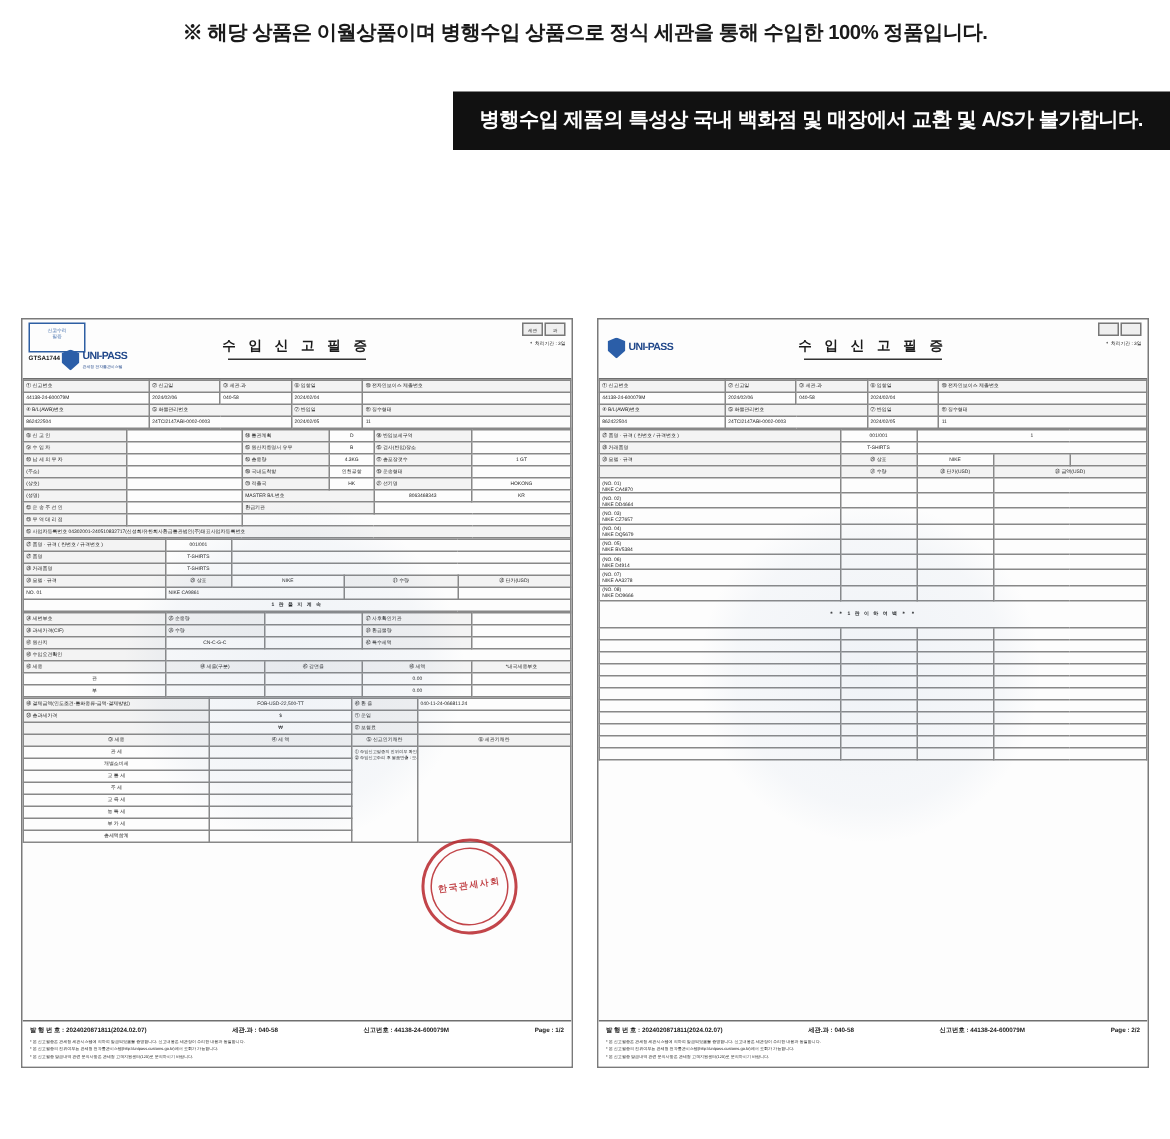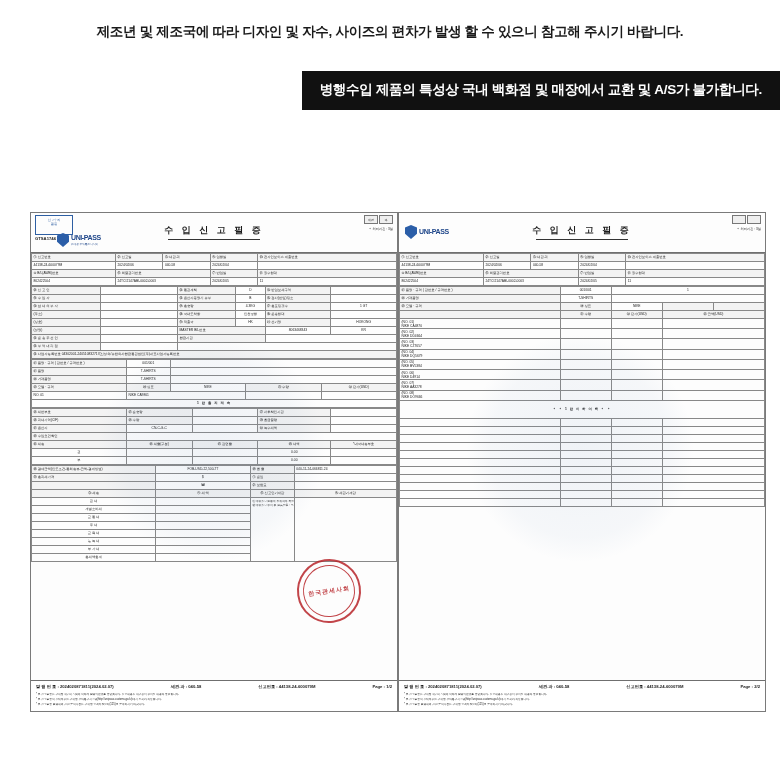--- a/index.html
+++ b/index.html
@@ -49,21 +49,21 @@
     padding: 10px 18px 11px 18px;
     white-space: nowrap;
   }
 
   
   .docs {
     position: absolute;
     top: 200px; left: 0;
     width: 780px; height: 510px;
     display: flex;
-    justify-content: flex-end;
+    justify-content: space-between;
     padding: 12px 14px;
   }
   .doc {
     position: relative;
     width: 368px;
     height: 500px;
     background: #fdfdfd;
     border: 1px solid #7a7a7a;
     overflow: hidden;
     font-size: 3.4px;
@@ -235,21 +235,21 @@
     font-weight: 700;
     letter-spacing: 1px;
   }
 </style>
 </head>
 <body>
 
 <div class="page">
 
   <div class="notice">
-    <div class="notice-line l2">제조년 및 제조국에 따라  디자인 및 자수, 사이즈의 편차가 발생 할 수 있으니 참고해 주시기 바랍니다.</div>
+    <div class="notice-line l1">※  해당 상품은 이월상품이며 병행수입 상품으로 정식 세관을 통해  수입한 100% 정품입니다.</div>
     <div class="banner-wrap">
       <div class="banner">병행수입 제품의 특성상 국내 백화점 및 매장에서 교환 및 A/S가 불가합니다.</div>
     </div>
   </div>
 
   <div class="docs">
 
     <div class="doc">
       <div class="doc-head">
         <div class="stamp-box">신고수리<br>필증</div>

